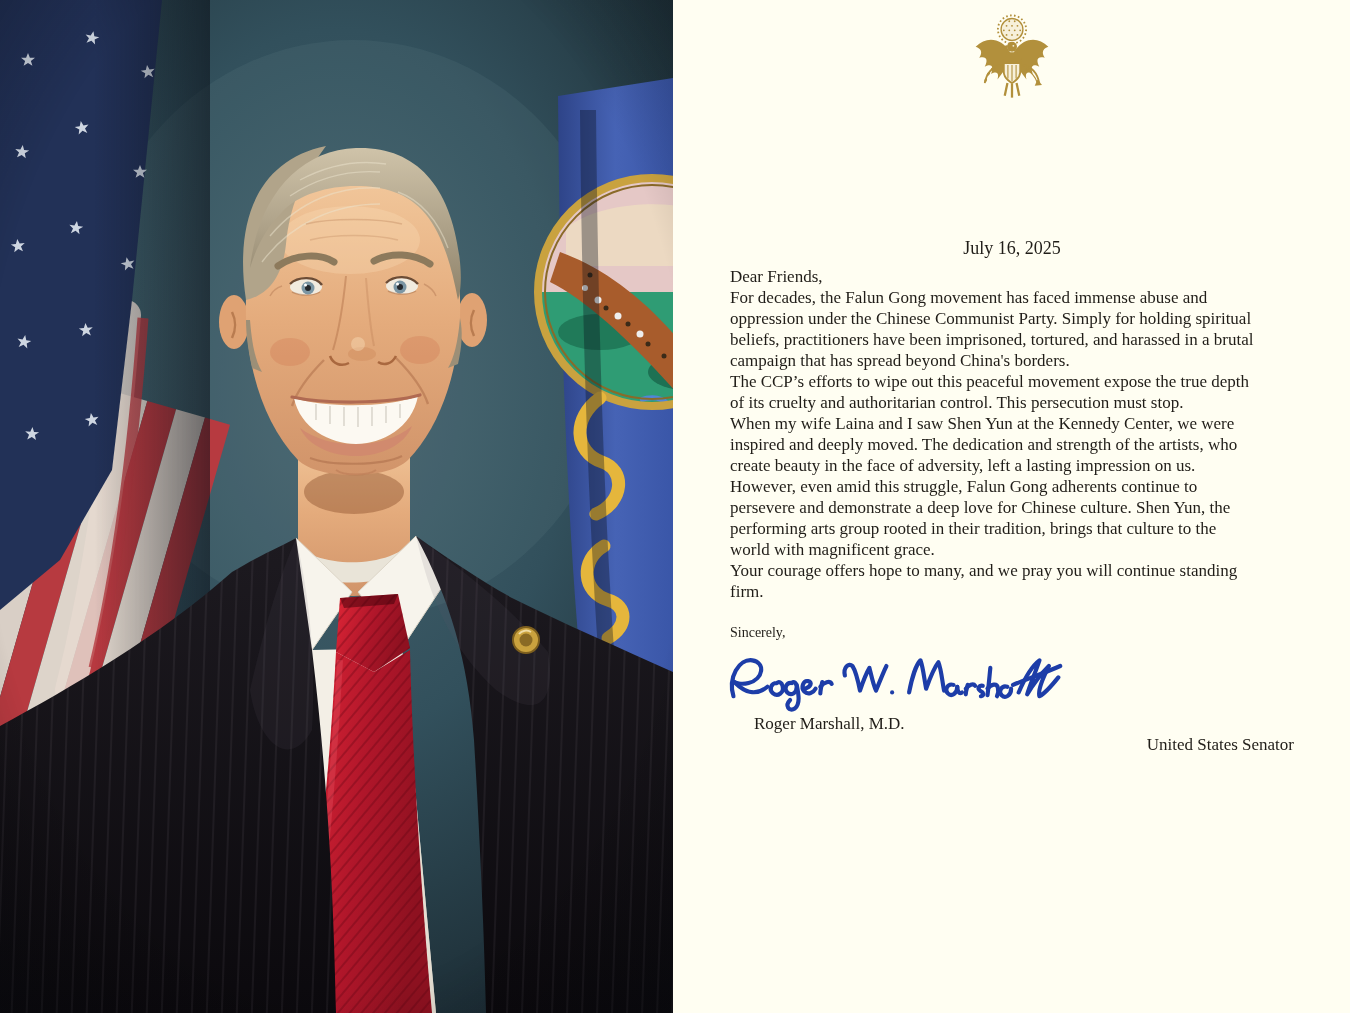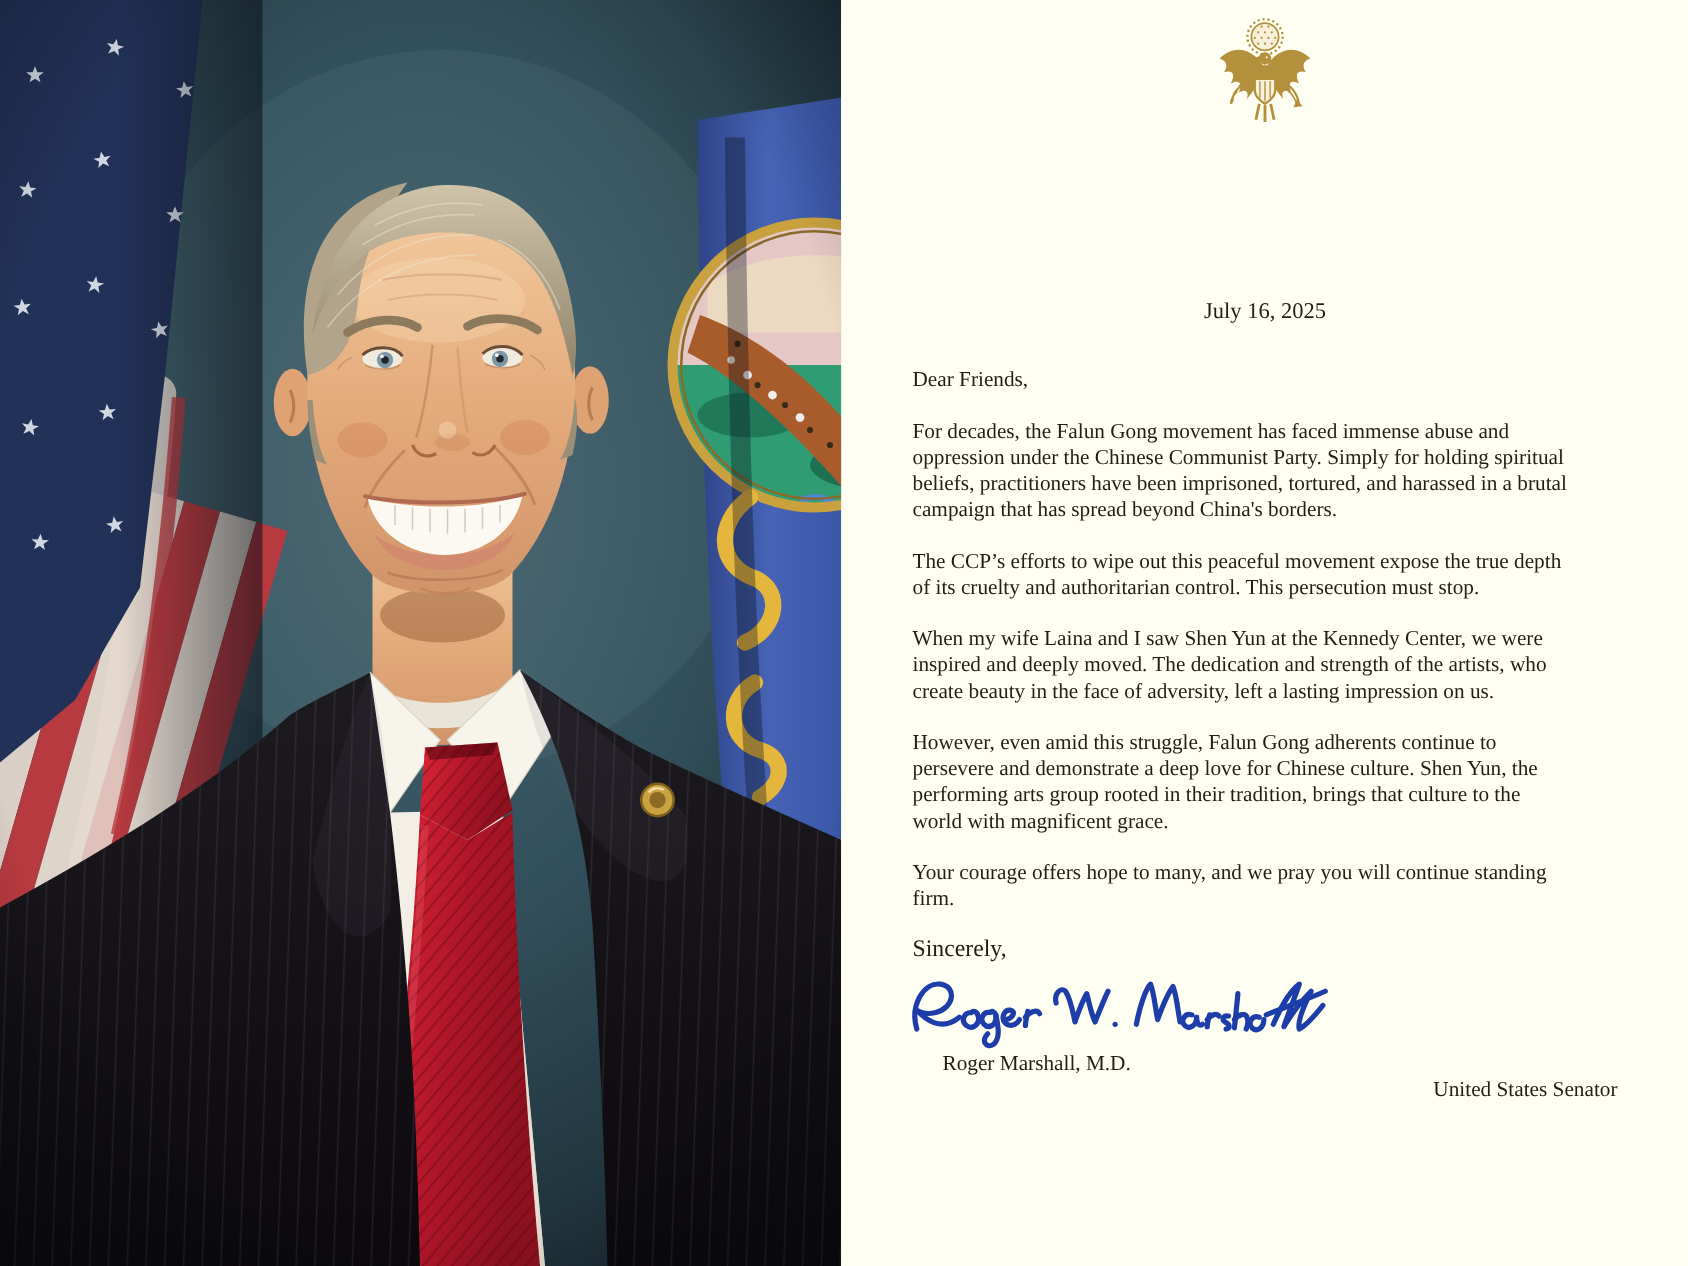--- a/index.html
+++ b/index.html
@@ -11,23 +11,23 @@
   .photo-pane{position:absolute;left:0;top:0;width:673px;height:1013px;overflow:hidden;}
   .photo-pane svg{display:block;width:100%;height:100%;}
   
   .letter-pane{
     position:absolute;left:673px;top:0;width:677px;height:1013px;
     background:#fffef2;color:#201d18;overflow:hidden;
     padding:0 56px 0 57px;box-sizing:border-box;
   }
   .seal-row{margin-top:14px;display:flex;justify-content:center;}
   .date-line{margin-top:124px;text-align:center;font-size:18px;line-height:21px;}
-  .salutation{margin-top:34px;font-size:17px;line-height:21px;white-space:pre;}
-  .para{margin-top:20px;font-size:17px;line-height:21px;white-space:pre;}
-  .closing{margin-top:20px;font-size:19px;line-height:21px;white-space:pre;}
+  .salutation{margin-top:7px;font-size:17px;line-height:21px;white-space:pre;}
+  .para{font-size:17px;line-height:21px;white-space:pre;}
+  .closing{margin-top:20px;font-size:14px;line-height:21px;white-space:pre;}
   .signature-svg{display:block;margin:6px 0 0 -22px;}
   .signer-name{margin-top:-4px;font-size:17px;line-height:21px;white-space:pre;margin-left:24px;}
   .signer-title{font-size:17px;line-height:21px;white-space:pre;text-align:right;}
 </style>
 </head>
 <body>
 
 <div class="stage">
 
   <div class="photo-pane">

